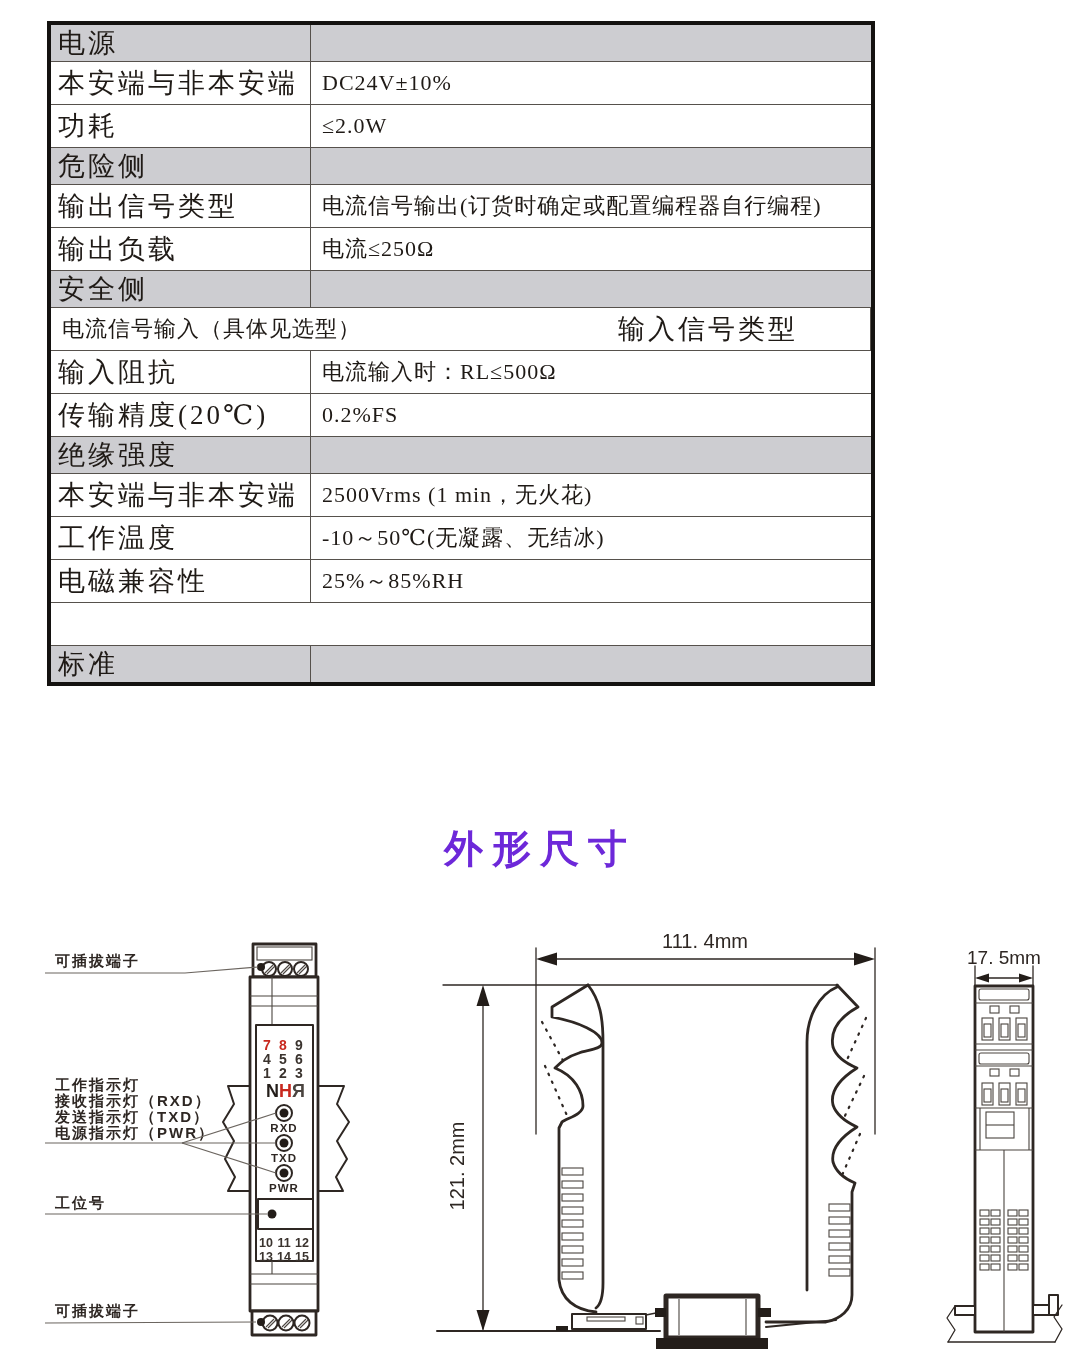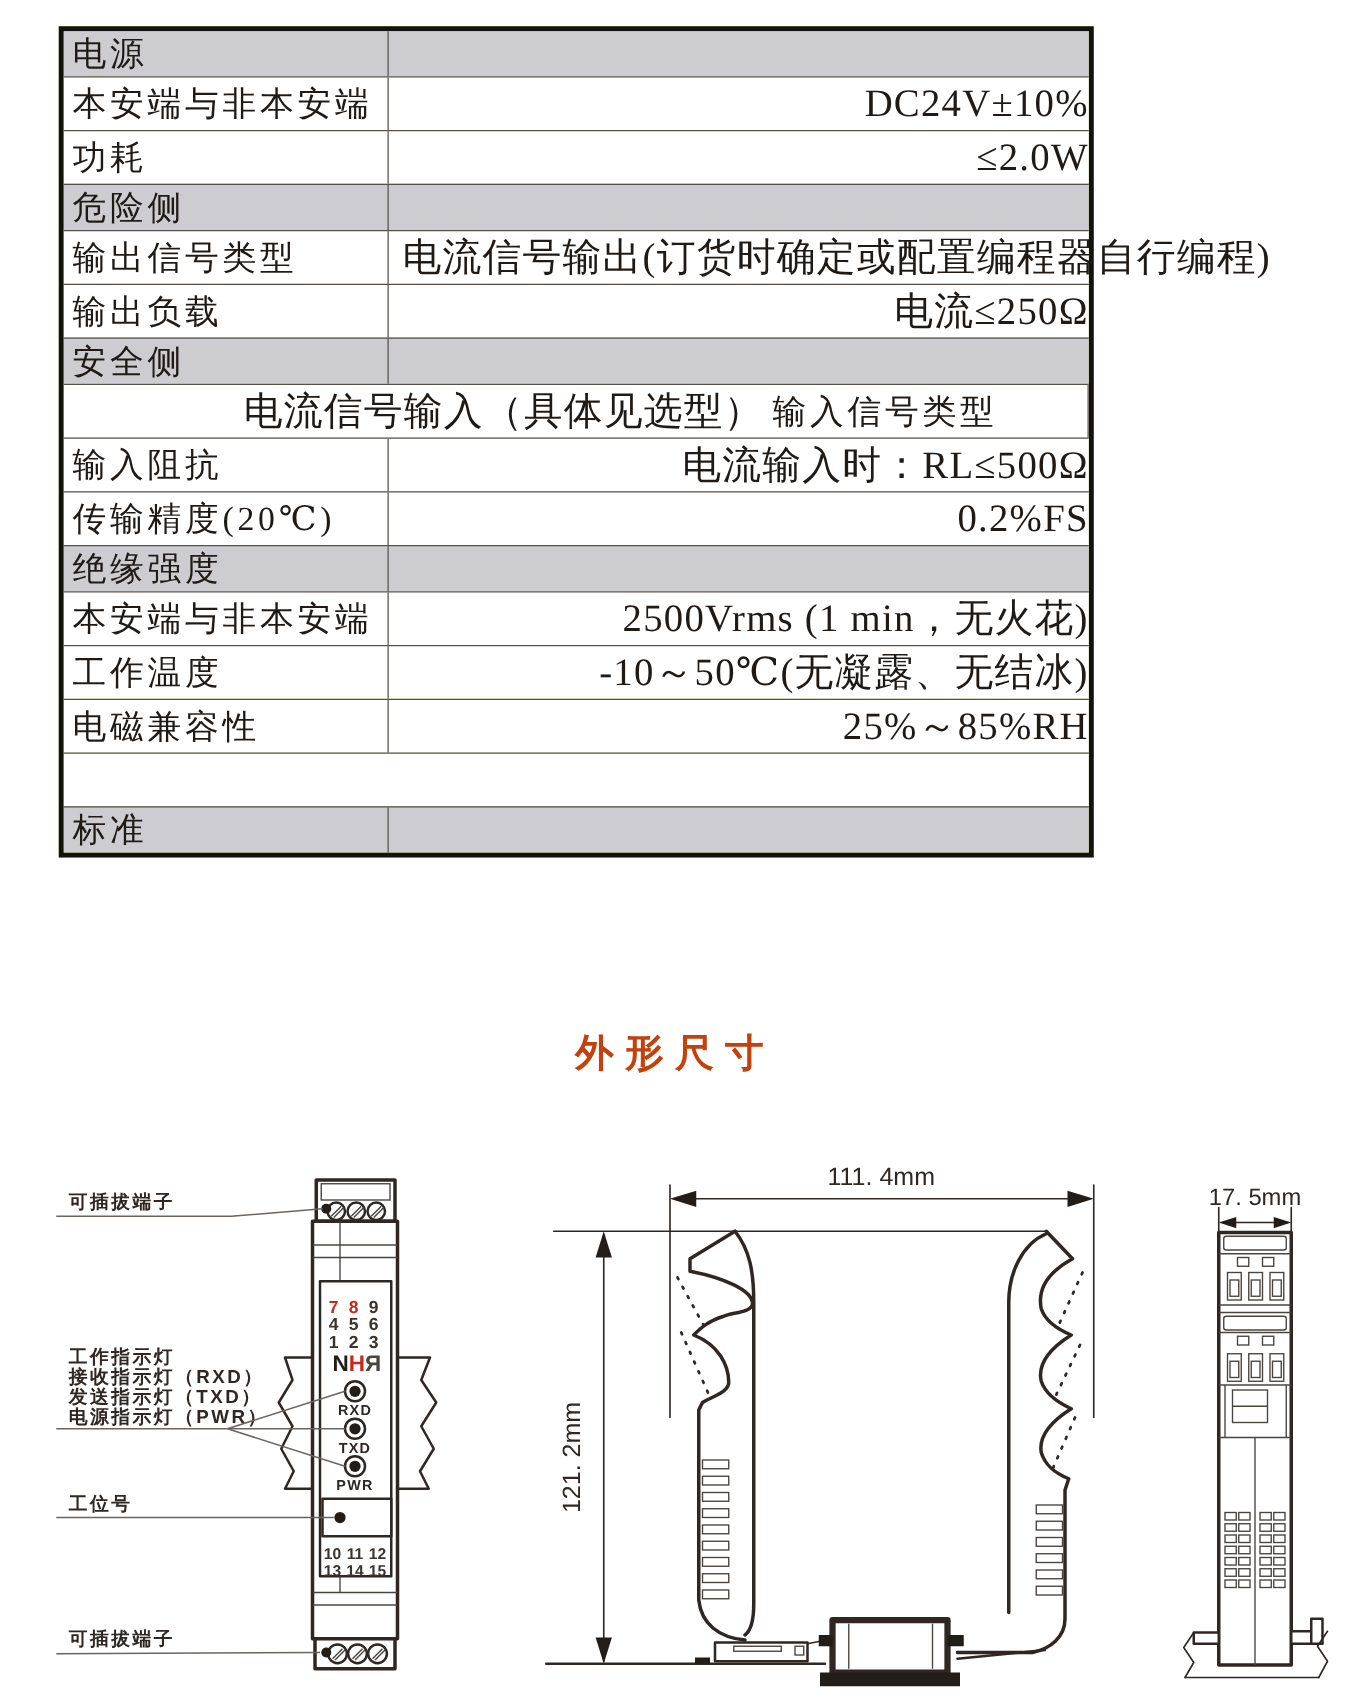--- a/index.html
+++ b/index.html
@@ -1,32 +1,32 @@
 <!DOCTYPE html>
 <html><head>
 <meta charset="utf-8">
 <style>
   html,body{margin:0;padding:0;background:#fff;}
   body{width:1080px;height:1356px;position:relative;font-family:"Liberation Serif","DejaVu Serif",serif;color:#1f1a16;overflow:hidden;}
 
   
   .spec-table{position:absolute;left:47px;top:21px;width:828px;box-sizing:border-box;
-    border:4px solid #141210;background:#bef264;}
+    border:4px solid #141210;background:#0369a1;}
   .trow{display:flex;align-items:center;height:42px;background:#fff;}
   .trow + .trow{border-top:1.5px solid #56514c;}
   .trow.section{height:36px;background:#cdcdd1;}
   .cell{box-sizing:border-box;white-space:nowrap;overflow:visible;}
   .cell.label{width:260px;flex:0 0 260px;padding-left:7px;font-size:27px;letter-spacing:3px;
     border-right:1.5px solid #56514c;align-self:stretch;display:flex;align-items:center;}
-  .cell.value{flex:1;padding-left:11px;font-size:31px;letter-spacing:1px;text-align:right;}
+  .cell.value{flex:1;padding-left:11px;font-size:22px;letter-spacing:1px;}
 
   
   .dim-heading{position:absolute;left:0;top:822px;width:1080px;text-align:center;
     font-family:"Liberation Sans","DejaVu Sans",sans-serif;font-weight:bold;
-    font-size:31px;letter-spacing:9px;color:#c2410c;}
+    font-size:39px;letter-spacing:9px;color:#6d28d9;}
 
   
   svg{position:absolute;left:0;top:918px;}
   .ln{stroke:#2e2723;fill:none;stroke-linejoin:round;stroke-linecap:round;}
   .w1{stroke-width:1.3px;} .w2{stroke-width:2px;} .w3{stroke-width:2.8px;} .w5{stroke-width:5px;}
   .thin{stroke:#4a443f;stroke-width:1.1px;fill:none;}
   .leader{stroke:#6b655f;stroke-width:1.2px;fill:none;}
   .dots{stroke:#2e2723;stroke-width:2.2px;stroke-dasharray:1.5 7;stroke-linecap:round;fill:none;}
   .fillw{fill:#fff;}
   .filld{fill:#231d19;stroke:none;}

